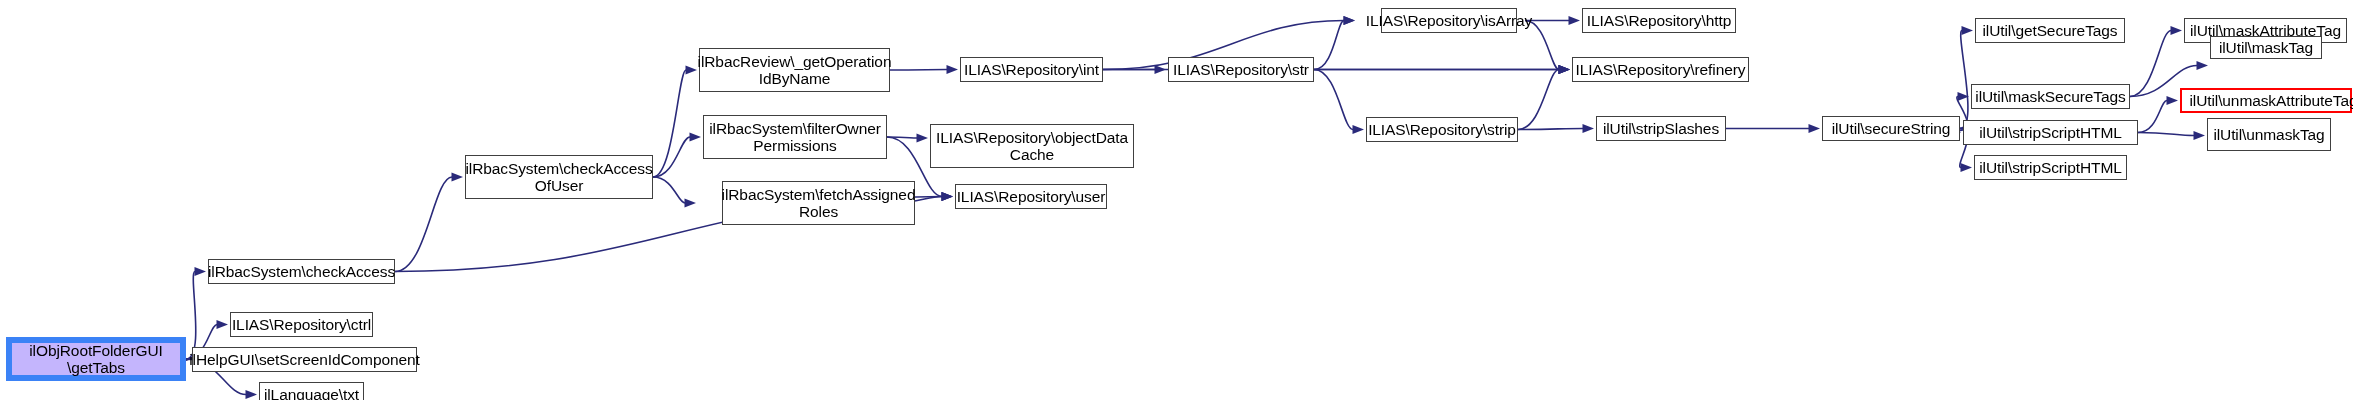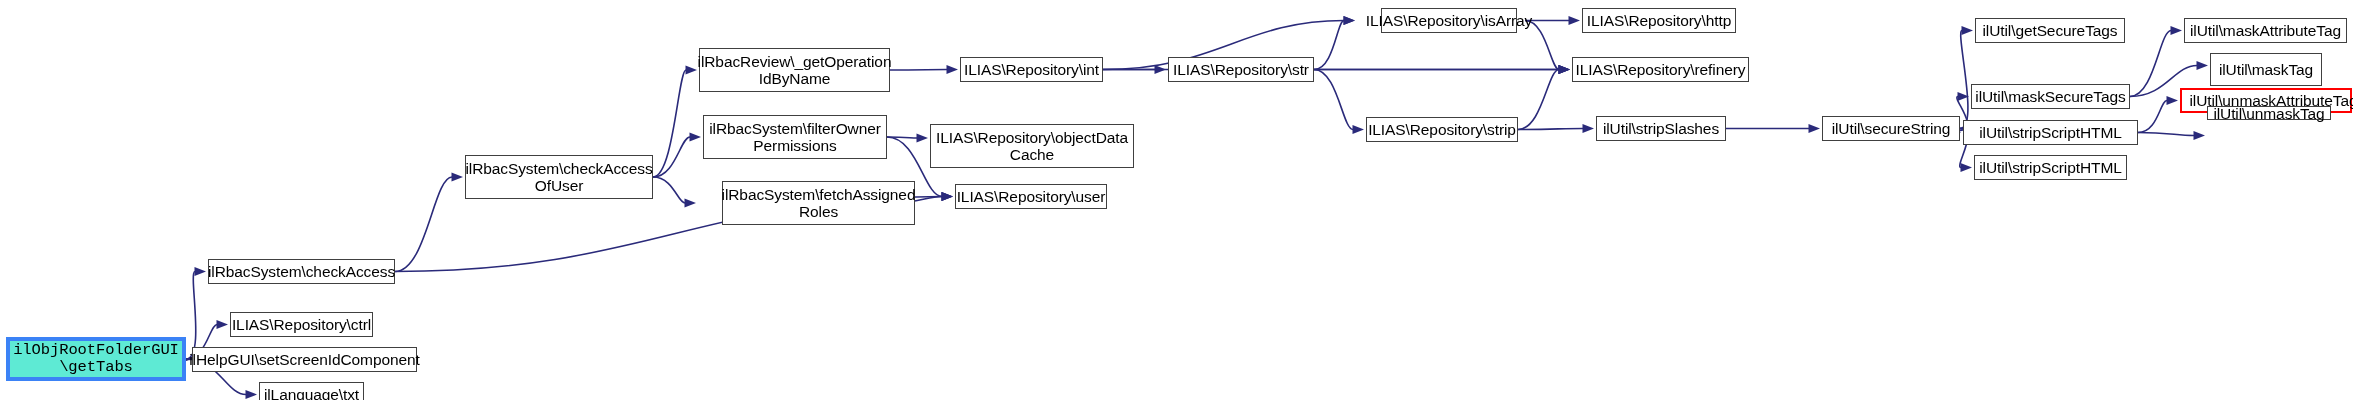--- a/index.html
+++ b/index.html
@@ -33,23 +33,22 @@
     background: #ffffff;
     border: 1px solid #404040;
     color: #000000;
     font-size: 15.5px;
     line-height: 17px;
     letter-spacing: -0.1px;
     white-space: pre-line;
     z-index: 5;
   }
   .node.root {
-    background: #5eead4;
-    border: 4px solid #3b82f6;
-    font-family: Liberation Mono, monospace;
+    background: #c4b5fd;
+    border: 6px solid #3b82f6;
   }
   .node.highlight {
     border: 2px solid #ff0000;
   }
 </style>
 </head>
 <body>
 
 <div id="canvas">
   <svg id="edges" width="2353" height="400" viewBox="0 0 2353 400">
@@ -142,17 +141,17 @@
       <div class="node" style="left: 1366px; top: 117px; width: 152px; height: 25px;">ILIAS\Repository\strip</div>
       <div class="node" style="left: 1582px; top: 8px; width: 154px; height: 25px; text-align: right;">ILIAS\Repository\http</div>
       <div class="node" style="left: 1572px; top: 57px; width: 177px; height: 25px;">ILIAS\Repository\refinery</div>
       <div class="node" style="left: 1596px; top: 116px; width: 130px; height: 25px;">ilUtil\stripSlashes</div>
       <div class="node" style="left: 1822px; top: 116px; width: 138px; height: 25px;">ilUtil\secureString</div>
       <div class="node" style="left: 1975px; top: 18px; width: 150px; height: 25px; text-align: center;">ilUtil\getSecureTags</div>
       <div class="node" style="left: 1971px; top: 84px; width: 159px; height: 25px;">ilUtil\maskSecureTags</div>
       <div class="node" style="left: 1963px; top: 120px; width: 175px; height: 25px;">ilUtil\stripScriptHTML</div>
       <div class="node" style="left: 1974px; top: 155px; width: 153px; height: 25px; text-align: center;">ilUtil\stripScriptHTML</div>
       <div class="node" style="left: 2184px; top: 18px; width: 163px; height: 25px;">ilUtil\maskAttributeTag</div>
-      <div class="node" style="left: 2210px; top: 53px; width: 112px; height: 33px;">ilUtil\maskTag</div>
+      <div class="node" style="left: 2210px; top: 36px; width: 112px; height: 23px;">ilUtil\maskTag</div>
       <div class="node highlight" style="left: 2180px; top: 88px; width: 172px; height: 25px; padding-left: 15px;">ilUtil\unmaskAttributeTag</div>
-      <div class="node" style="left: 2207px; top: 106px; width: 124px; height: 14px; text-align: right;">ilUtil\unmaskTag</div>
+      <div class="node" style="left: 2207px; top: 118px; width: 124px; height: 33px; text-align: right;">ilUtil\unmaskTag</div>
     </div>
 </div>
 
 </body></html>

